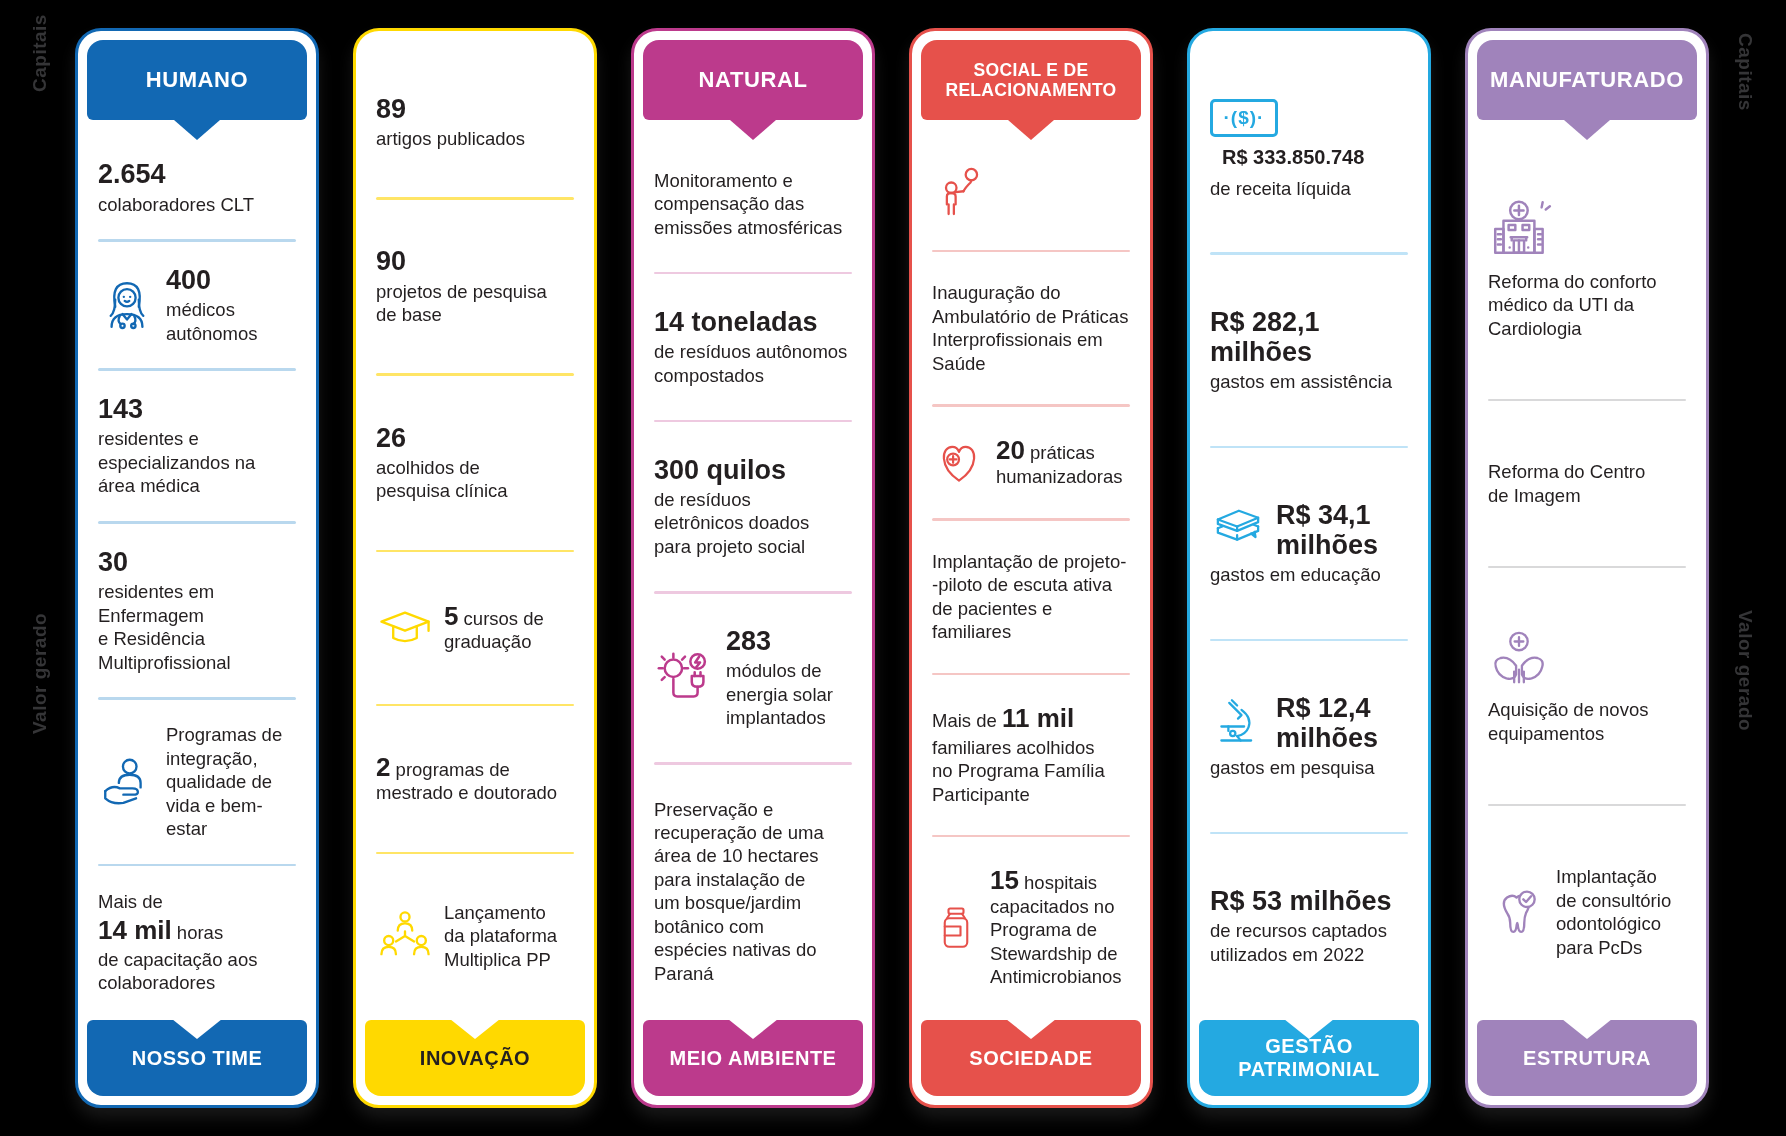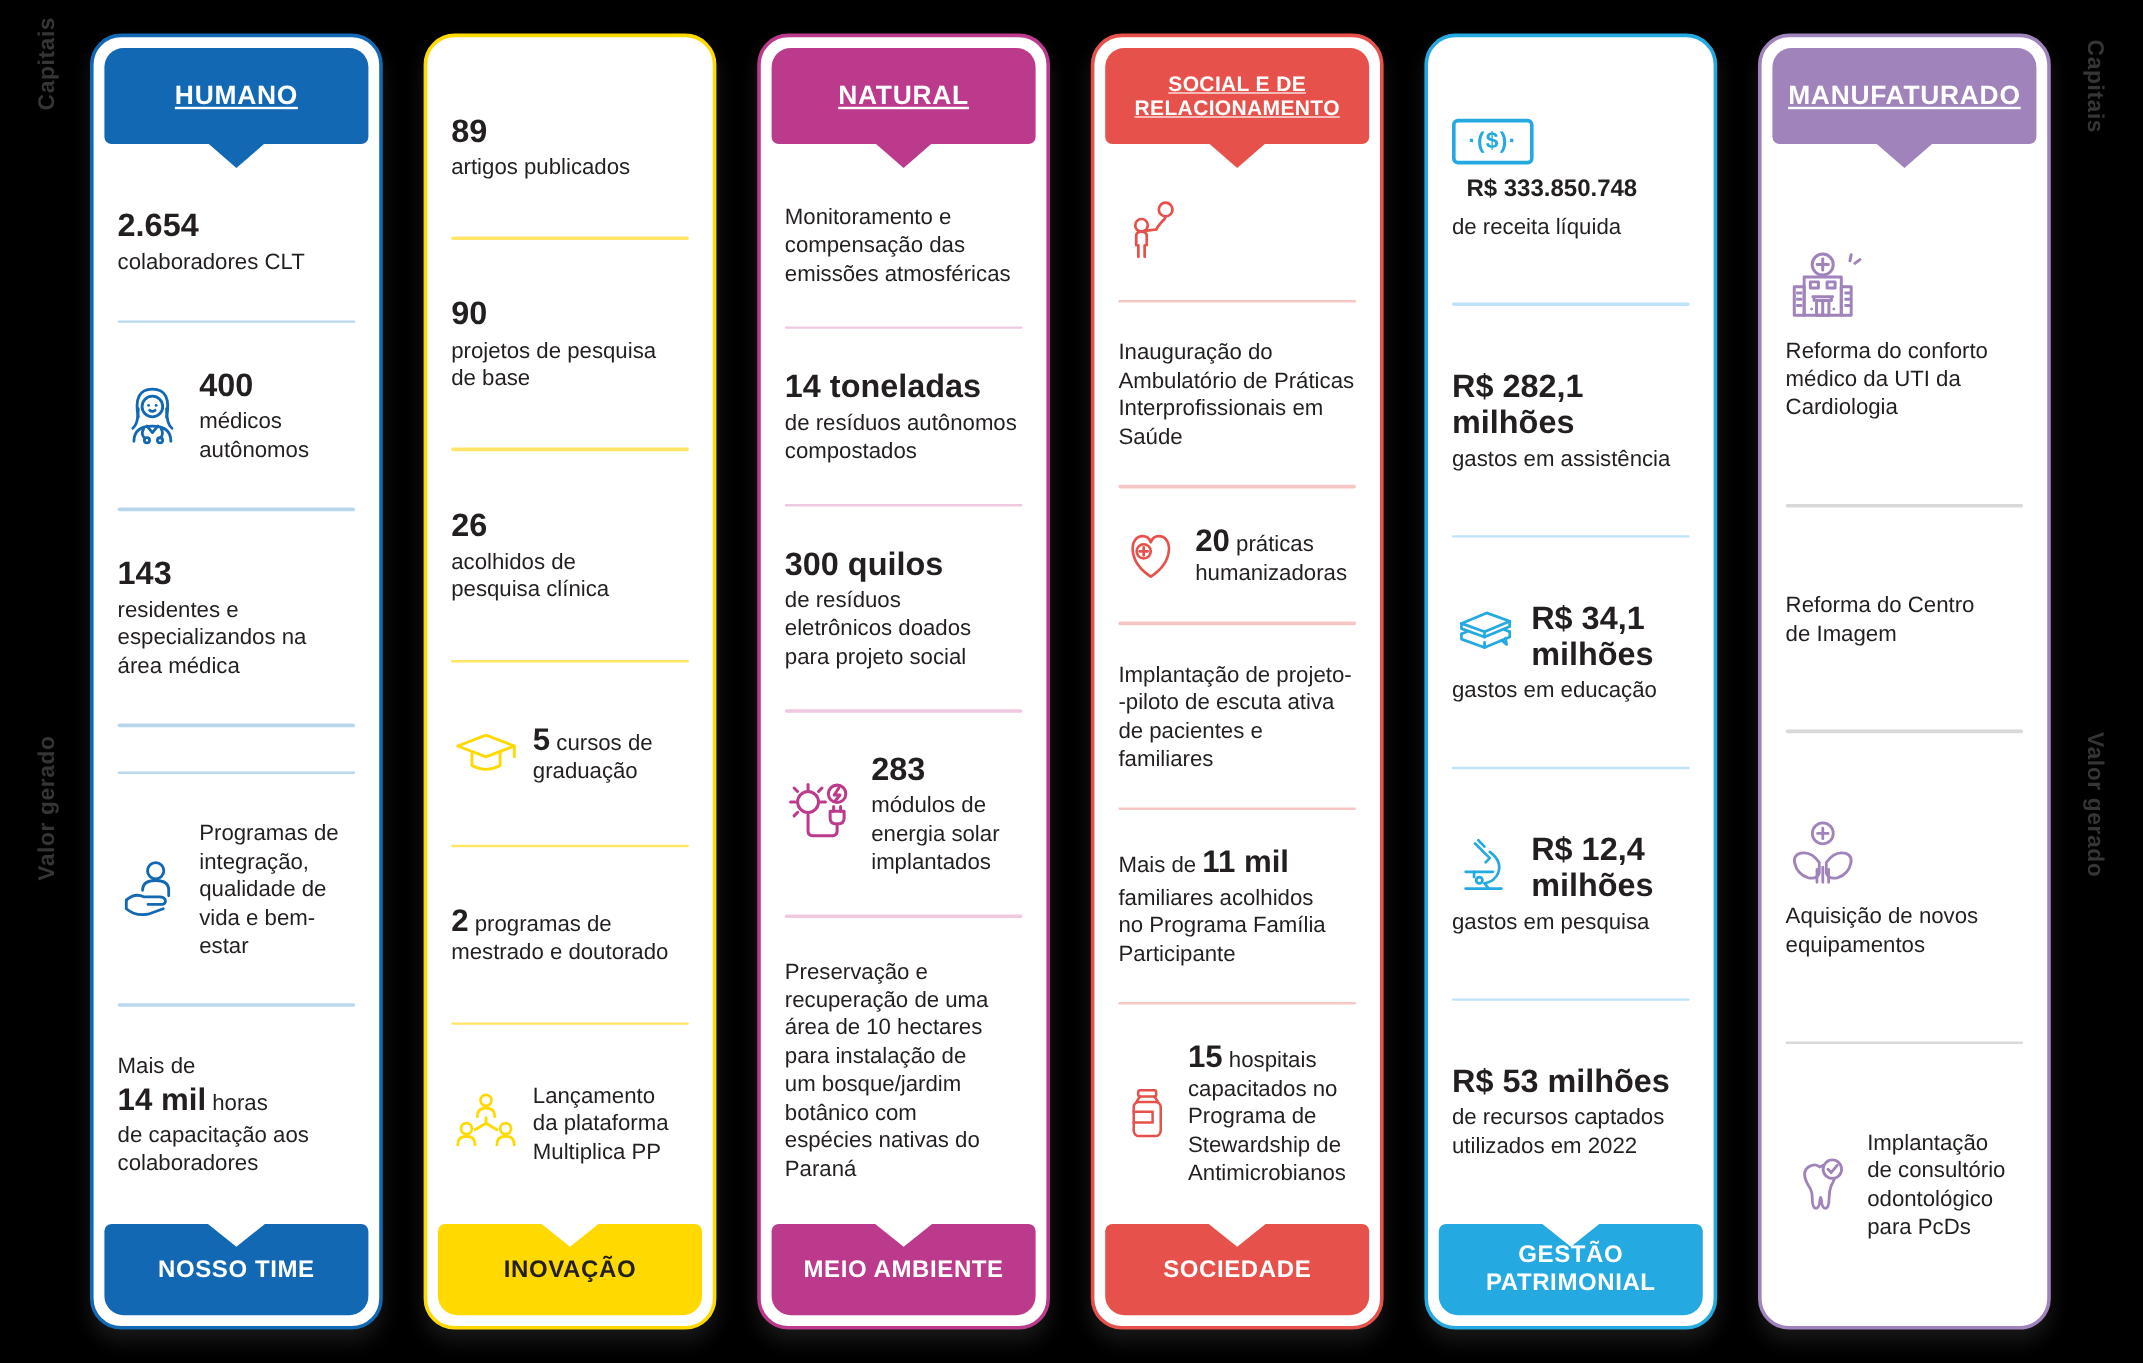--- a/index.html
+++ b/index.html
@@ -3,21 +3,21 @@
 <meta charset="utf-8">
 <style>
   * { margin:0; padding:0; box-sizing:border-box; }
   html,body { width:1786px; height:1136px; background:#000; font-family:"Liberation Sans", sans-serif; overflow:hidden; }
   #stage { position:absolute; inset:0; width:1786px; height:1136px; }
   .cards { position:absolute; left:75px; top:28px; display:flex; gap:34px; }
   .card { width:244px; height:1080px; background:#fff; border:3px solid var(--c); border-radius:26px;
           display:flex; flex-direction:column; box-shadow:0 10px 16px rgba(110,110,110,.22); }
   .head { position:relative; margin:9px 9px 0; height:80px; background:var(--c); color:var(--tc);
           border-radius:16px 16px 6px 6px; display:flex; align-items:center; justify-content:center;
-          text-align:center; font-weight:bold; font-size:22px; letter-spacing:.6px;text-decoration:underline; }
+          text-align:center; font-weight:bold; font-size:22px; letter-spacing:.6px; }
   .head span { white-space:pre-line; line-height:1.15; }
   .head.small { font-size:17.5px; letter-spacing:.3px; }
   .head::after { content:""; position:absolute; top:100%; left:50%; transform:translateX(-50%);
           width:0; height:0; border-left:23px solid transparent; border-right:23px solid transparent;
           border-top:20px solid var(--c); }
   .content { flex:1; display:flex; flex-direction:column; justify-content:space-evenly; padding:16px 20px 2px; }
   .divider { height:2.5px; background:var(--d); border-radius:2px; flex:0 0 auto; }
   .value { font-size:27px; font-weight:bold; color:#231f20; line-height:1.12; white-space:pre-line; }
   .value.fit { font-size:20px;margin-left:12px; }
   .label, .text { font-size:18.5px; color:#231f20; line-height:1.27; white-space:pre-line; }
@@ -88,20 +88,27 @@
           </span>
         </div>
         <div class="divider"></div>
         <div class="stack">
           <span class="value">143</span>
           <span class="label">residentes e
 especializandos na
 área médica</span>
         </div>
         <div class="divider"></div>
+        <div class="stack">
+          <span class="value">30</span>
+          <span class="label">residentes em
+Enfermagem
+e Residência
+Multiprofissional</span>
+        </div>
         <div class="divider"></div>
         <div class="row">
           <span class="icon">
             <svg width="58" height="58" viewBox="0 0 64 64" fill="none" stroke="currentColor" stroke-width="2.6" stroke-linecap="round" stroke-linejoin="round">
               <circle cx="35" cy="15" r="7.5"></circle>
                 <path d="M23 33 Q23 24 35 24 Q47 24 47 33 L47 38"></path>
               <path d="M8 42 Q16 35 24 39 L38 39 Q44 39 44 43 Q44 46 39 46 L28 46"></path>
               <path d="M8 42 L8 50 Q16 57 28 55 L42 50"></path>
             </svg>
           </span>
@@ -439,16 +446,19 @@
               <circle cx="43" cy="18" r="8.5" fill="#ffffff"></circle>
                 <path d="M39 18 L42 21 L47.5 14.5"></path>
             </svg>
           </span>
           <span class="text">Implantação
 de consultório
 odontológico
 para PcDs</span>
         </div>
       </div>
+      <div class="foot">
+        <span>ESTRUTURA</span>
+      </div>
     </div>
 
   </div>
 </div>
 
 </body></html>

